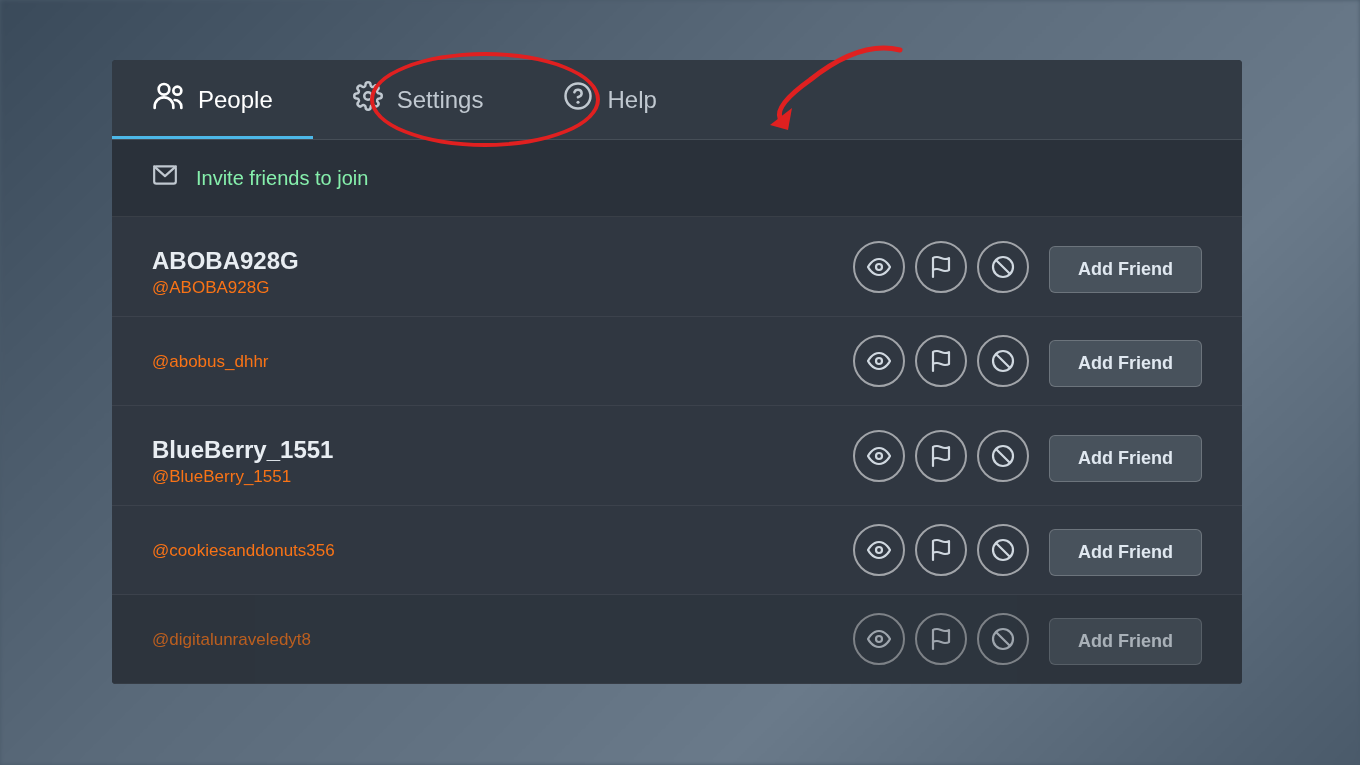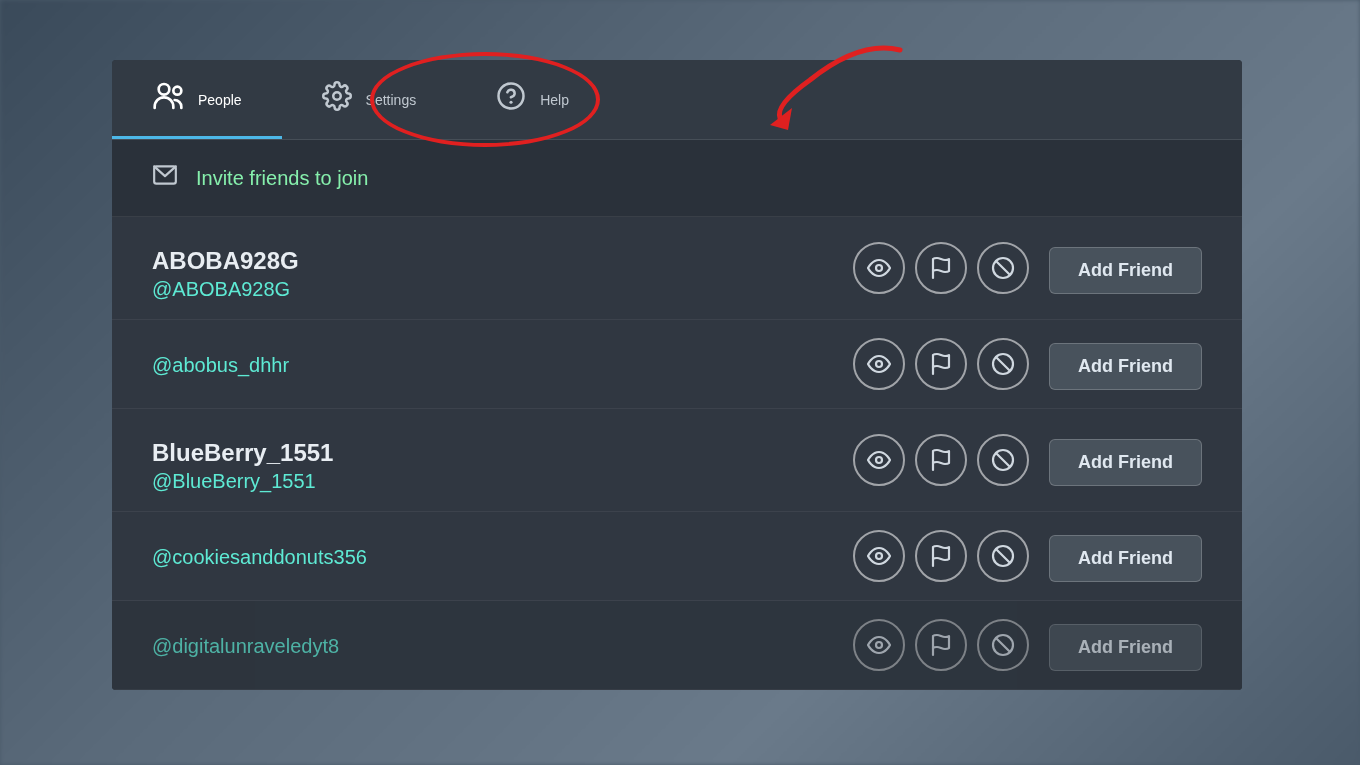--- a/index.html
+++ b/index.html
@@ -42,21 +42,21 @@
     }
 
     .tab {
       display: flex;
       align-items: center;
       gap: 14px;
       padding: 16px 40px;
       height: 100%;
       cursor: pointer;
       color: #c0c8d0;
-      font-size: 14px;
+      font-size: 24px;
       font-weight: 500;
       position: relative;
       transition: color 0.2s;
     }
 
     .tab.active {
       color: #ffffff;
     }
 
     .tab.active::after {
@@ -127,22 +127,22 @@
 
     .user-name {
       color: #e8edf2;
       font-size: 24px;
       font-weight: 600;
       line-height: 1.3;
       margin-top: 10px;
     }
 
     .user-handle {
-      color: #5eead4;
-      font-size: 20px;
+      color: #f97316;
+      font-size: 17px;
       margin-top: 2px;
     }
 
     .user-actions {
       display: flex;
       align-items: flex-end;
       gap: 10px;
     }
 
     .action-icon-btn {

